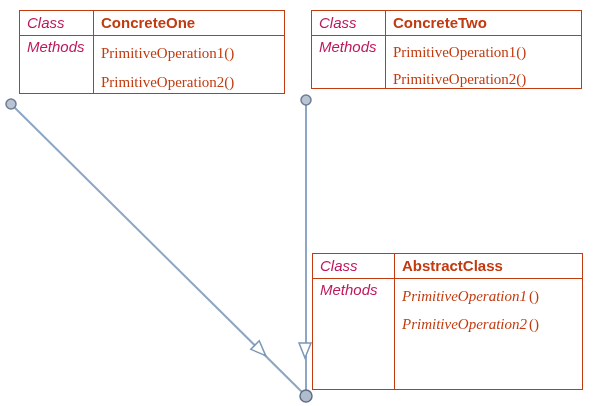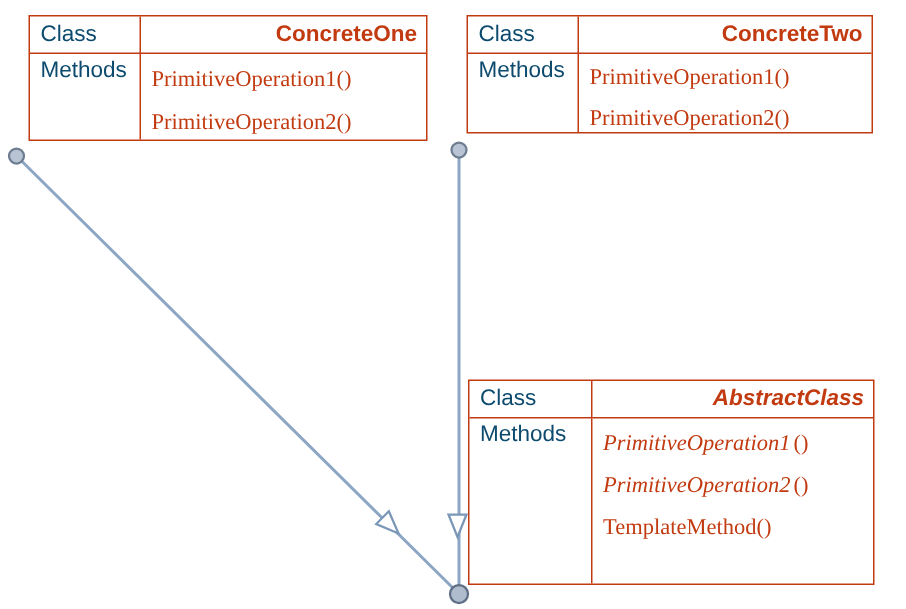--- a/index.html
+++ b/index.html
@@ -21,24 +21,24 @@
     background: #ffffff;
     box-sizing: border-box;
     font-size: 15px;
     color: #c23a10;
   }
   #box-concrete-one  { left: 19px;  top: 10px;  width: 266px; height: 84px;  grid-template-columns: 74px 1fr; --lh: 29px; }
   #box-concrete-two  { left: 311px; top: 10px;  width: 271px; height: 79px;  grid-template-columns: 74px 1fr; --lh: 27px; }
   #box-abstract      { left: 312px; top: 253px; width: 271px; height: 137px; grid-template-columns: 82px 1fr; --lh: 28px; }
 
   .cell { padding: 2px 6px 0 7px; box-sizing: border-box; overflow: hidden; white-space: nowrap; }
-  .cell.lbl { color: #0c4a6e; border-right: 1.5px solid #c23a10; }
+  .cell.lbl { color: #be185d; border-right: 1.5px solid #c23a10; font-style: italic; }
   .row-top { border-bottom: 1.5px solid #c23a10; line-height: 20px; }
-  .class-name { font-weight: bold; text-align: right; }
-  .class-name.italic { font-style: italic; }
+  .class-name { font-weight: bold; }
+  .class-name.italic { }
   .methods-list { padding-top: 3px; }
   .method-line { line-height: var(--lh); font-family: Liberation Serif, serif; }
   .method-line .mname.italic { font-style: italic; margin-right: 2px; }
 </style>
 </head>
 <body>
 
 <div class="canvas">
 
   <svg class="connectors" viewBox="0 0 604 406" xmlns="http://www.w3.org/2000/svg">
@@ -76,17 +76,16 @@
     </div>
   </div>
 
   <div class="uml-box" id="box-abstract">
     <div class="cell lbl row-top">Class</div>
     <div class="cell row-top class-name italic">AbstractClass</div>
     <div class="cell lbl">Methods</div>
     <div class="cell methods-list">
       <div class="method-line"><span class="mname italic">PrimitiveOperation1</span><span>()</span></div>
       <div class="method-line"><span class="mname italic">PrimitiveOperation2</span><span>()</span></div>
-      <div class="method-line"><span class="mname">TemplateMethod</span><span>()</span></div>
     </div>
   </div>
 
 </div>
 
 </body></html>

